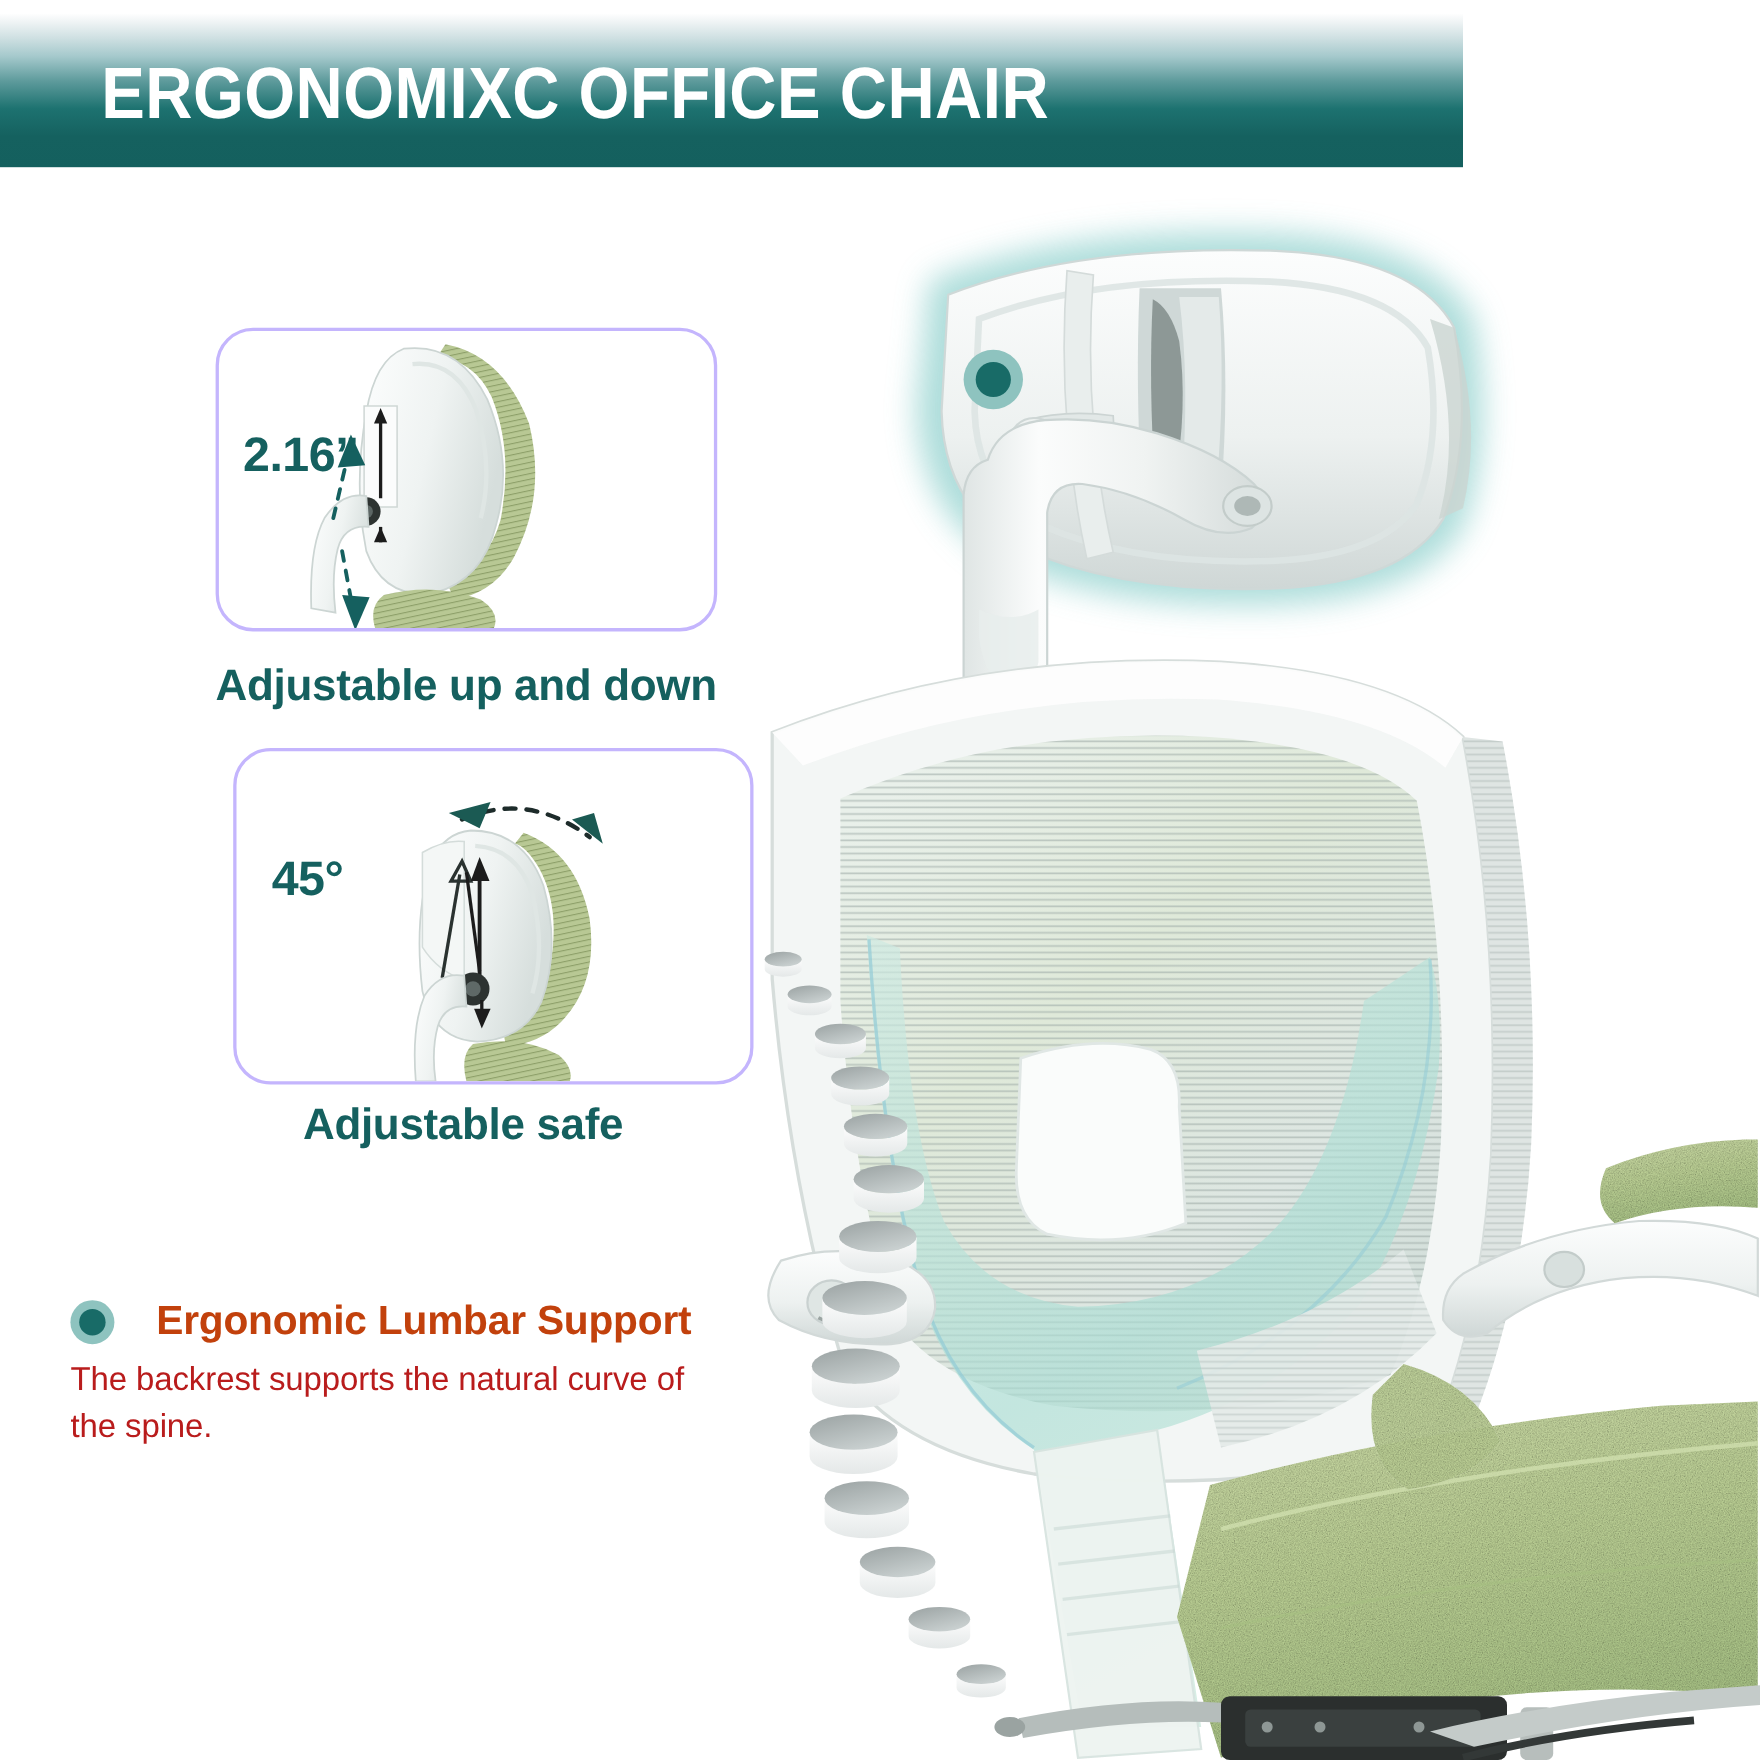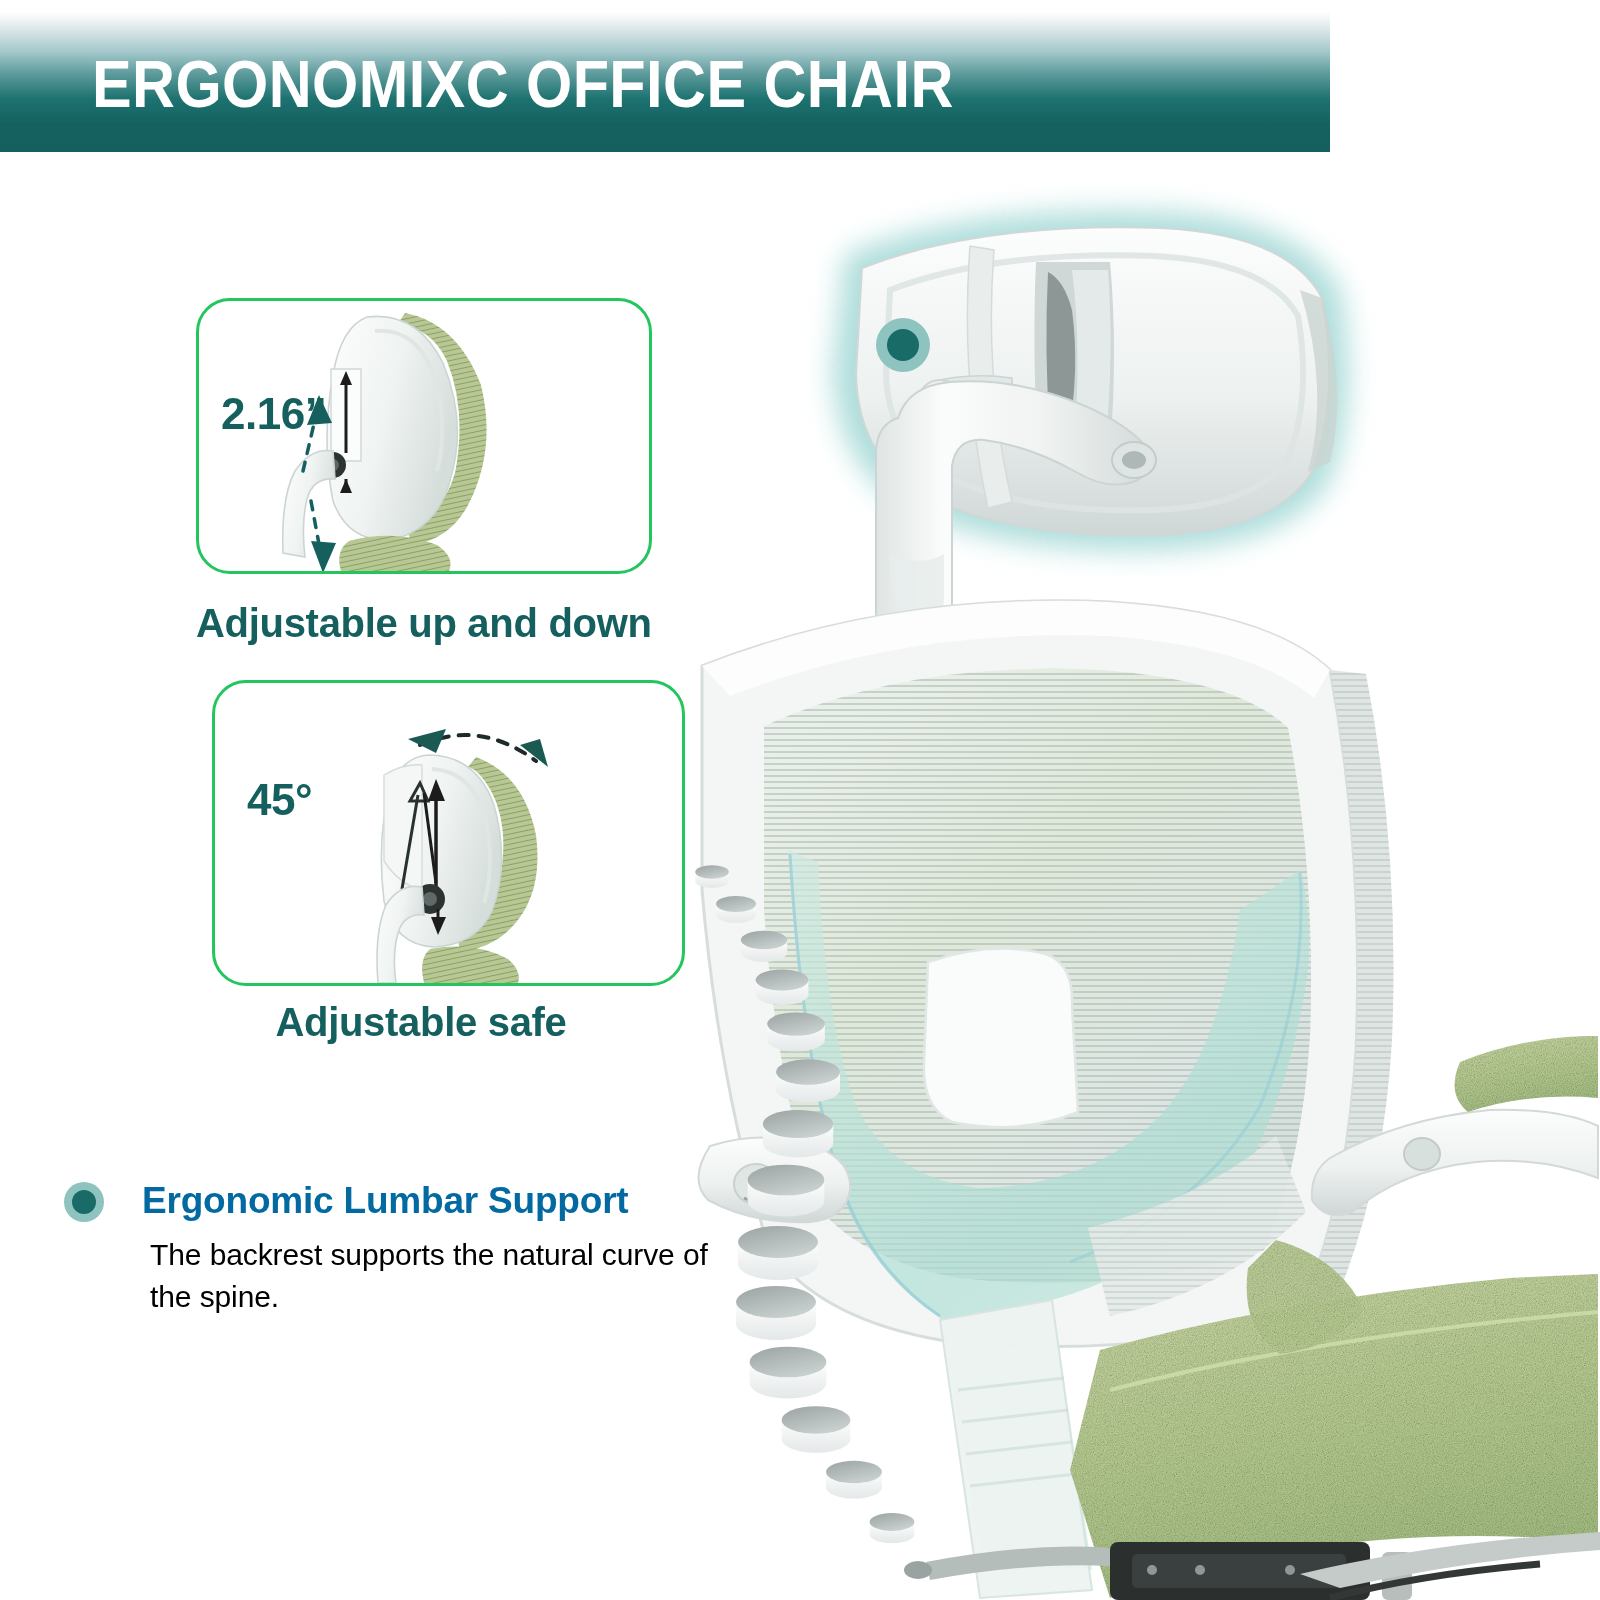--- a/index.html
+++ b/index.html
@@ -42,21 +42,21 @@
     color: #ffffff;
     letter-spacing: 0.5px;
     transform: scaleX(0.90);
     transform-origin: left center;
     white-space: nowrap;
   }
 
   
   .feature-box {
     position: absolute;
-    border: 3px solid #22c55e;
+    border: 3px solid #c4b5fd;
     border-radius: 34px;
     background: #ffffff;
     overflow: hidden;
   }
   #box-up-down { left: 196px; top: 298px; width: 450px; height: 270px; }
   #box-angle   { left: 212px; top: 680px; width: 450px; height: 300px; padding-left: 17px; }
 
   .measure-label {
     position: absolute;
     font-size: 44px;
@@ -100,29 +100,28 @@
     position: absolute;
     left: 8px; top: 8px;
     width: 24px; height: 24px;
     border-radius: 50%;
     background: #186b67;
   }
   .bullet-title {
     margin-left: 78px;
     font-size: 37px;
     font-weight: bold;
-    color: #0369a1;
+    color: #c2410c;
     line-height: 46px;
     letter-spacing: -0.2px;
   }
   .bullet-desc {
-    margin-left: 86px;
     margin-top: 10px;
     font-size: 30px;
-    color: #000000;
+    color: #b91c1c;
     line-height: 42px;
     letter-spacing: -0.1px;
     max-width: 600px;
   }
   #bullet-1 .bullet-desc { max-width: 580px; }
 
   
   .marker-dot {
     position: absolute;
     left: 876px;

